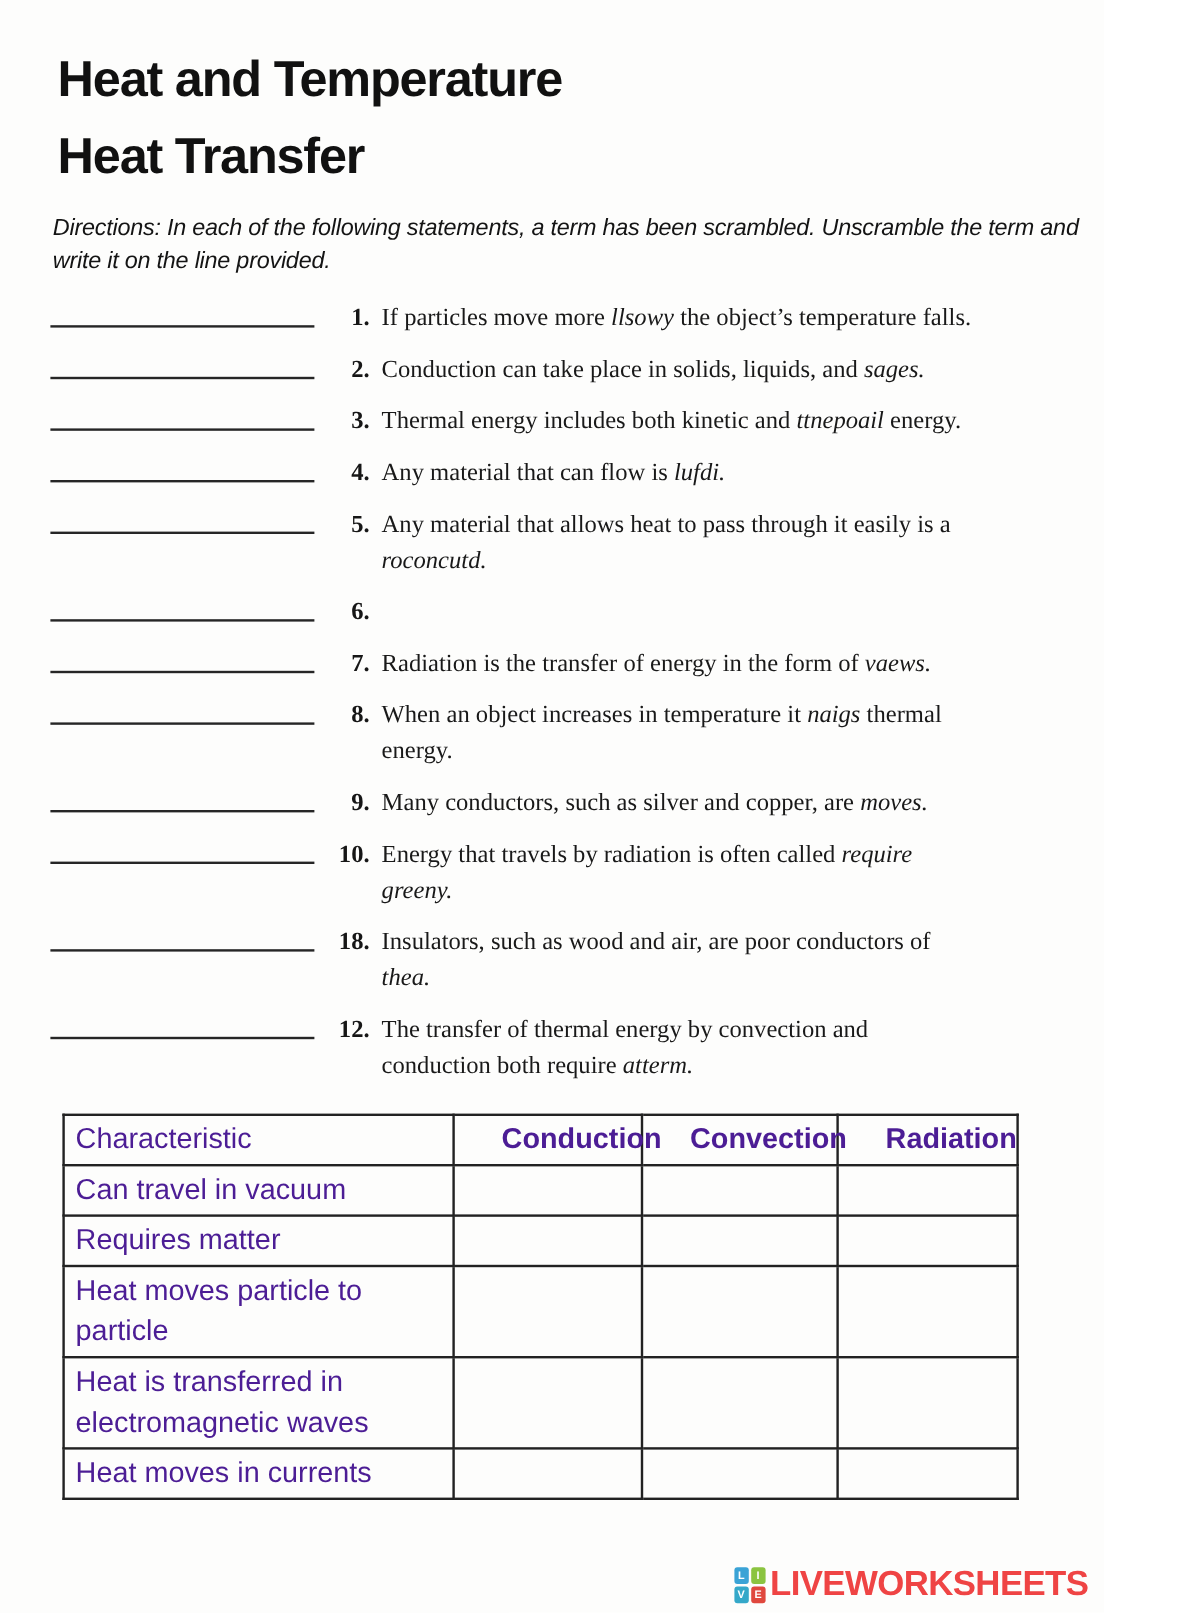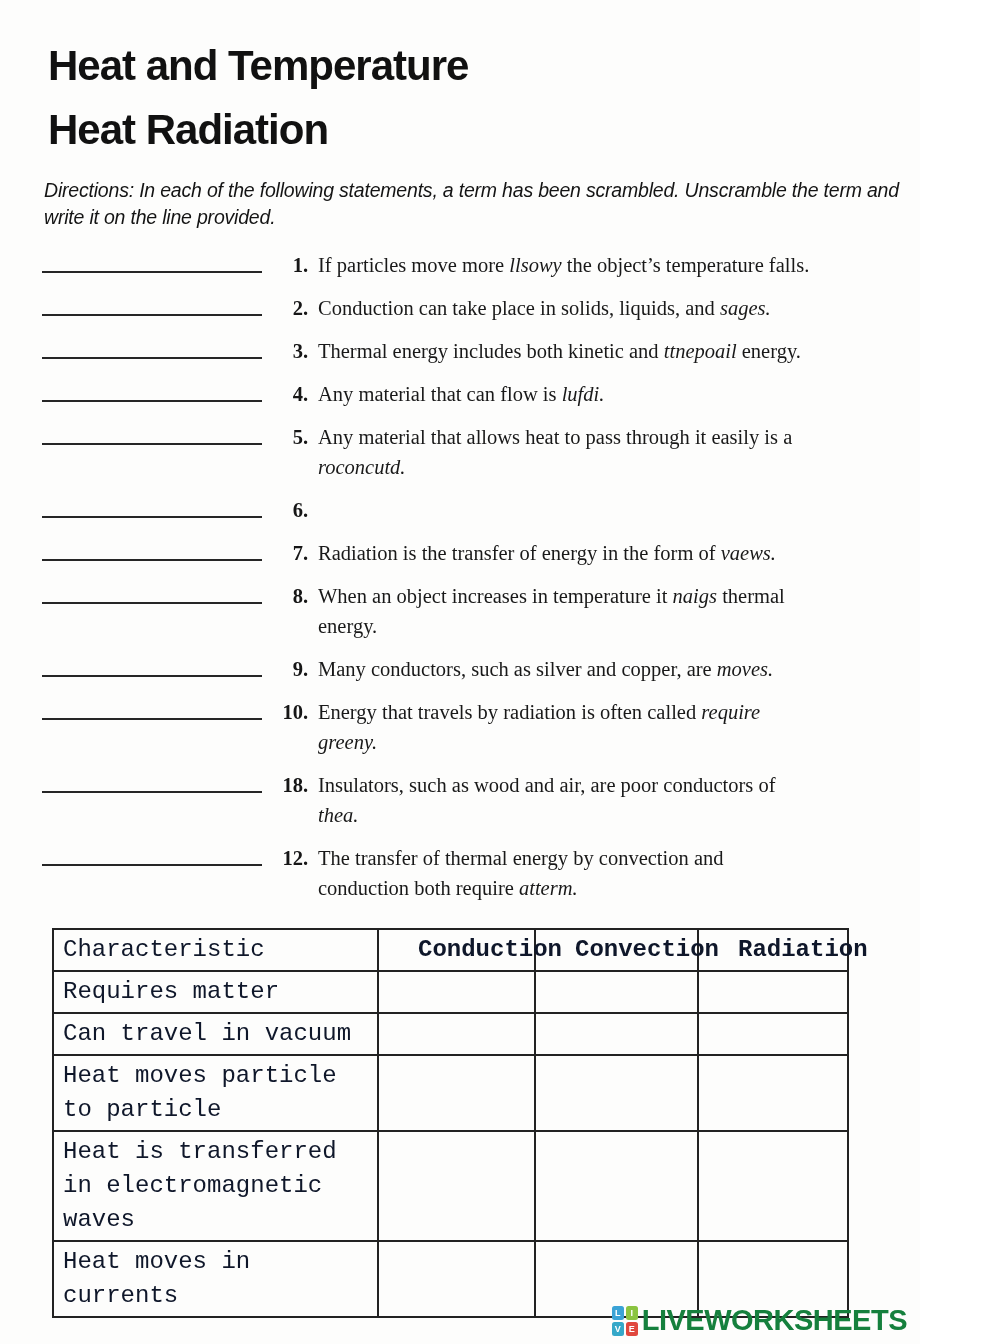--- a/index.html
+++ b/index.html
@@ -61,22 +61,22 @@
     line-height: 30px;
     color: #191919;
   }
   .q-text i { font-style: italic; }
 
   table.grid {
     margin: 25px 0 0 52px;
     border-collapse: collapse;
     table-layout: fixed;
     width: 795px;
-    font-family: Liberation Mono, monospace;
-    color: #0f172a;
+    font-family: Liberation Sans, sans-serif;
+    color: #4c1d95;
   }
   table.grid th, table.grid td {
     border: 2.5px solid #222;
     font-size: 24px;
     line-height: 34px;
     padding: 3px 9px;
     text-align: left;
     vertical-align: middle;
     font-weight: normal;
   }
@@ -114,21 +114,21 @@
     letter-spacing: -0.5px;
   }
 </style>
 </head>
 <body>
 
 <div class="page">
 
   <div class="title">
     <div>Heat and Temperature</div>
-    <div>Heat Radiation</div>
+    <div>Heat Transfer</div>
   </div>
 
   <p class="directions">
     <span class="dir-label">Directions:</span>
     <span class="dir-text">In each of the following statements, a term has been scrambled. Unscramble the term and write it on the line provided.</span>
   </p>
 
   <div id="questions">
       <div class="q-row">
         <div class="q-line"></div>
@@ -201,27 +201,27 @@
     <thead>
         <tr id="grid-head">
           <th class="h-first">Characteristic</th>
           <th class="h-col">Conduction</th>
           <th class="h-col">Convection</th>
           <th class="h-col">Radiation</th>
         </tr>
       </thead>
     <tbody id="grid-body">
         <tr>
+          <td class="label">Can travel in vacuum</td>
+          <td class="answer"></td>
+          <td class="answer"></td>
+          <td class="answer"></td>
+        </tr>
+        <tr>
           <td class="label">Requires matter</td>
-          <td class="answer"></td>
-          <td class="answer"></td>
-          <td class="answer"></td>
-        </tr>
-        <tr>
-          <td class="label">Can travel in vacuum</td>
           <td class="answer"></td>
           <td class="answer"></td>
           <td class="answer"></td>
         </tr>
         <tr>
           <td class="label">Heat moves particle to particle</td>
           <td class="answer"></td>
           <td class="answer"></td>
           <td class="answer"></td>
         </tr>
@@ -240,16 +240,16 @@
       </tbody>
   </table>
 
   <div class="footer">
     <div class="logo-grid" id="logo-grid">
         <div class="logo-tile" style="background: rgb(58, 163, 214);">L</div>
         <div class="logo-tile" style="background: rgb(139, 196, 64);">I</div>
         <div class="logo-tile" style="background: rgb(53, 168, 201);">V</div>
         <div class="logo-tile" style="background: rgb(224, 72, 62);">E</div>
       </div>
-    <div class="brand" style="color: #15803d;">LIVEWORKSHEETS</div>
+    <div class="brand" style="color: #ef4444;">LIVEWORKSHEETS</div>
   </div>
 
 </div>
 
 </body></html>

